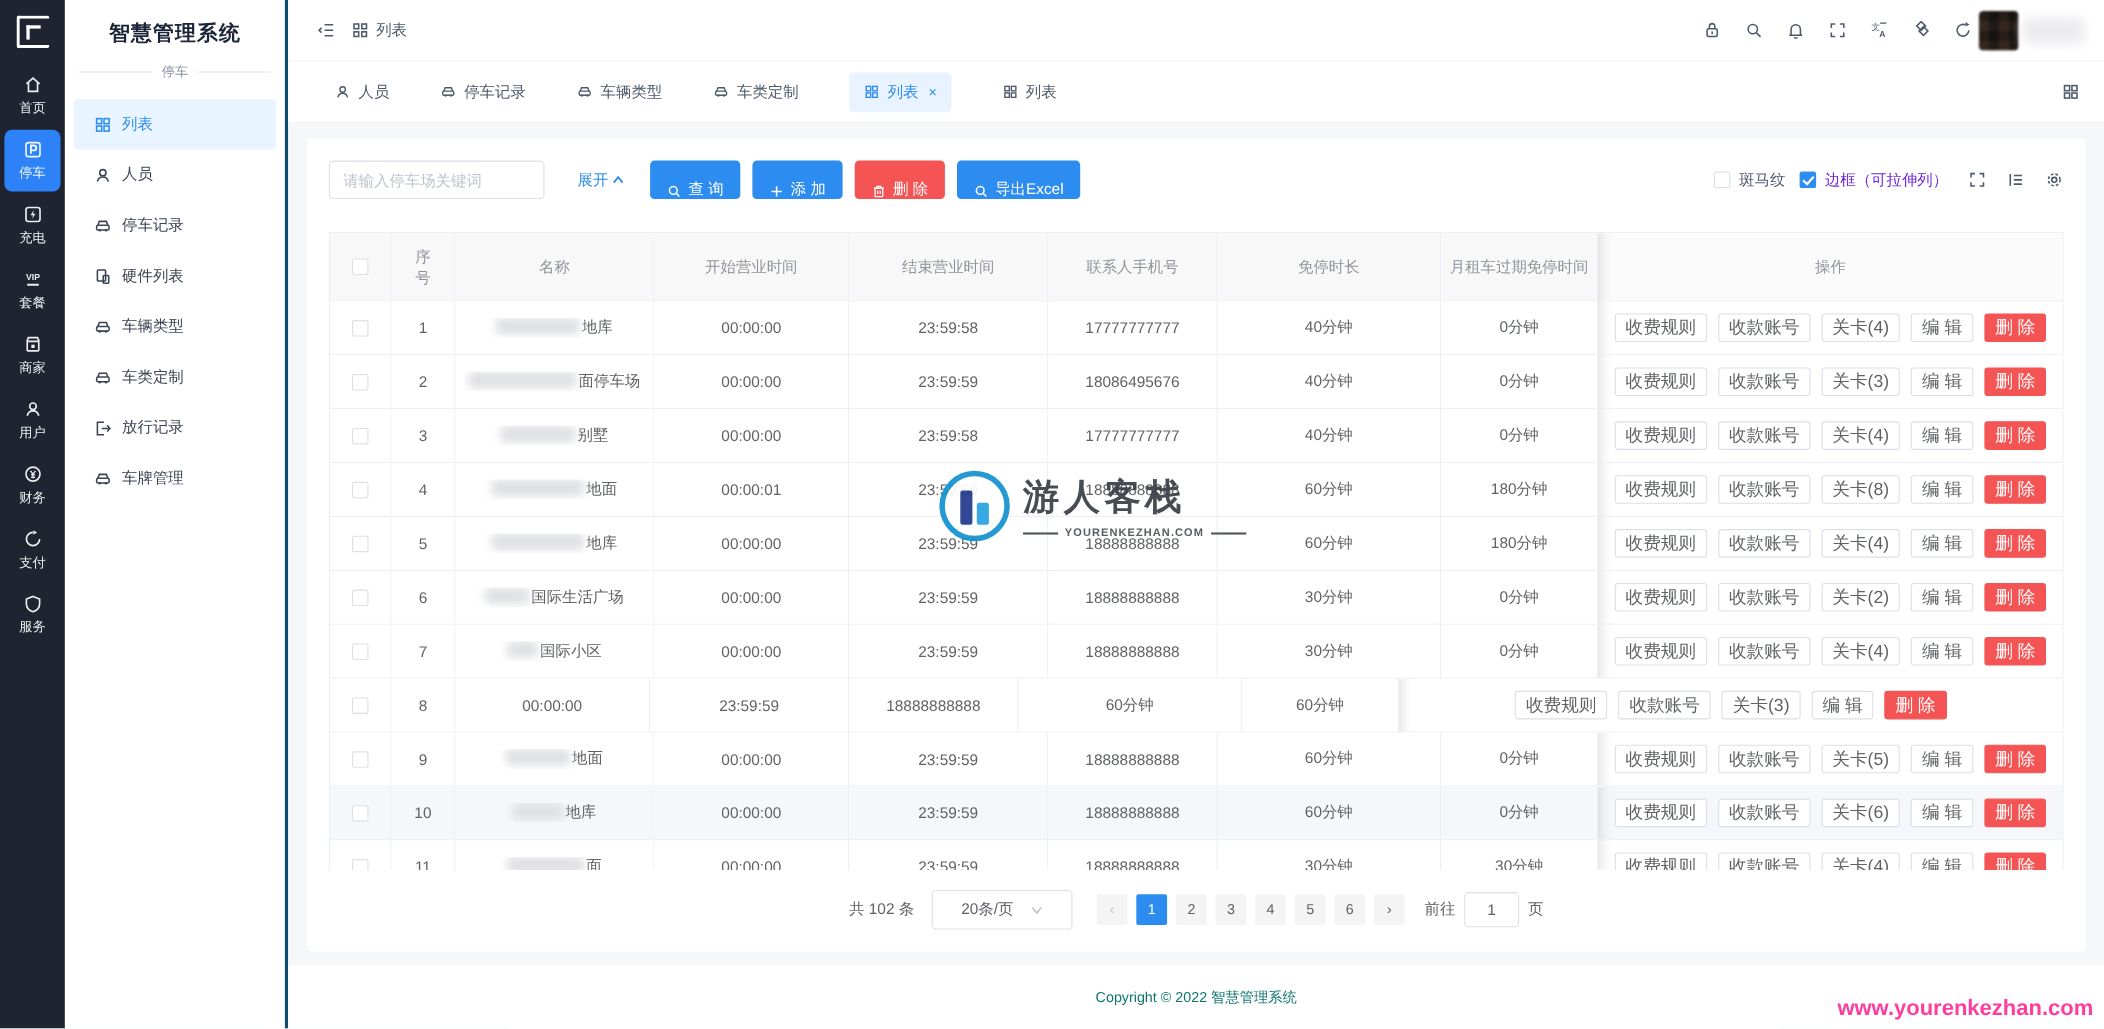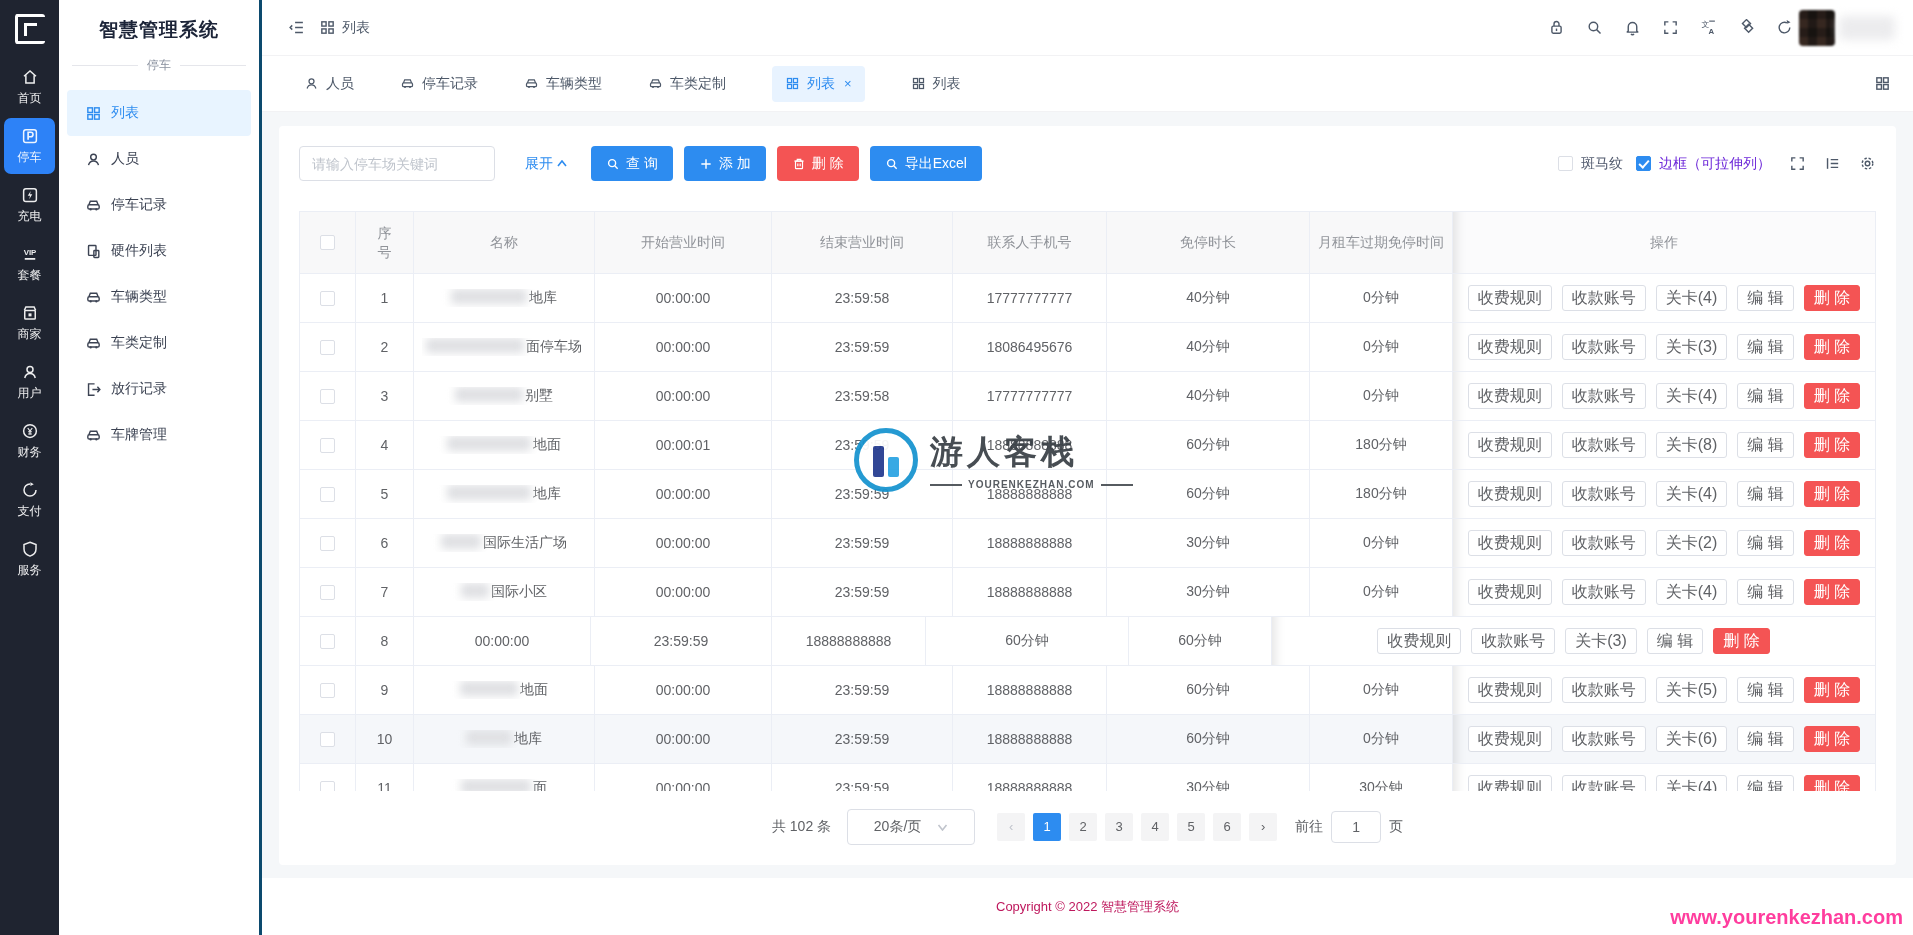--- a/index.html
+++ b/index.html
@@ -57,21 +57,21 @@
 
   .toolbar { display:flex; align-items:center; }
   .search-input { width:196px; height:35px; border:1px solid #dcdfe6; border-radius:4px; padding:0 12px; font-size:14px; color:#606266; outline:none; font-family:inherit; }
   .search-input::placeholder { color:#bfc4cc; }
   .expand-link { margin-left:30px; color:#2d8cf0; display:flex; align-items:center; gap:4px; cursor:pointer; font-size:14px; }
   .expand-link svg { width:10px; height:7px; }
   .btn { height:35px; border:none; border-radius:4px; color:#fff; font-size:14px; padding:0 15px; display:flex; align-items:center; gap:6px; cursor:pointer; font-family:inherit; white-space:nowrap; }
   .btn svg { width:14px; height:14px; }
   .btn-blue { background:#2d8cf0; }
   .btn-red { background:#f45454; }
-  .toolbar .btn { margin-left:11px; }
+  .toolbar .btn { margin-left:11px;align-items:flex-end; }
   .toolbar .btn:first-of-type { margin-left:24px; }
   .toolbar-right { margin-left:auto; display:flex; align-items:center; gap:13px; }
   .cb { width:15px; height:15px; border:1px solid #dcdfe6; border-radius:2px; background:#fff; display:inline-block; position:relative; cursor:pointer; flex-shrink:0; }
   .cb.checked { background:#2d8cf0; border-color:#2d8cf0; }
   .cb.checked::after { content:""; position:absolute; left:4px; top:1px; width:4px; height:8px; border:2px solid #fff; border-top:none; border-left:none; transform:rotate(42deg); }
   .lbl { font-size:14px; color:#515a6e; margin-left:-5px; }
   .lbl.blue { color:#6d28d9; }
   .tool-ic { color:#4e5969; cursor:pointer; margin-left:5px; }
   .tool-ic svg { width:17px; height:17px; display:block; }
 
@@ -105,21 +105,21 @@
   .page-size { width:128px; height:36px; border:1px solid #dcdfe6; border-radius:4px; display:flex; align-items:center; justify-content:center; gap:16px; color:#606266; cursor:pointer; margin-right:14px; }
   .page-size svg { width:11px; height:7px; color:#c0c4cc; }
   .pg { min-width:28px; height:28px; line-height:28px; text-align:center; background:#f4f4f5; color:#606266; border-radius:2px; cursor:pointer; font-size:13px; padding:0 4px; }
   .pg.arrow { color:#c0c4cc; }
   .pg.arrow.next { color:#606266; }
   .pg.active { background:#2d8cf0; color:#fff; }
   .goto { display:flex; align-items:center; gap:8px; margin-left:10px; }
   .goto input { width:50px; height:32px; border:1px solid #dcdfe6; border-radius:4px; text-align:center; font-size:14px; color:#606266; outline:none; font-family:inherit; }
 
   
-  .footer { margin-top:auto; height:57px; background:#fff; display:flex; align-items:center; justify-content:center; color:#be185d; font-size:13px; flex-shrink:0; }
+  .footer { margin-top:auto; height:57px; background:#fff; display:flex; align-items:center; justify-content:center; color:#0f766e; font-size:13px; flex-shrink:0; }
 
   
   .watermark { position:absolute; left:592px; top:428px; display:flex; align-items:center; gap:12px; z-index:40; opacity:.93; pointer-events:none; }
   .wm-logo { width:64px; height:64px; border-radius:50%; border:5px solid #1593cf; background:#fff; display:flex; align-items:flex-end; justify-content:center; gap:4px; padding-bottom:10px; }
   .wm-b1 { width:11px; height:31px; background:#233a8f; border-radius:2px; }
   .wm-b2 { width:11px; height:20px; background:#29a3e3; border-radius:2px; }
   .wm-text { display:flex; flex-direction:column; gap:4px; }
   .wm-name { font-size:33px; font-weight:700; color:#3a4046; letter-spacing:4px; white-space:nowrap; }
   .wm-sub { display:flex; align-items:center; gap:6px; font-size:10px; font-weight:700; color:#4a4f55; letter-spacing:1px; white-space:nowrap; }
   .wm-sub .ln { width:32px; height:2px; background:#4a4f55; }

